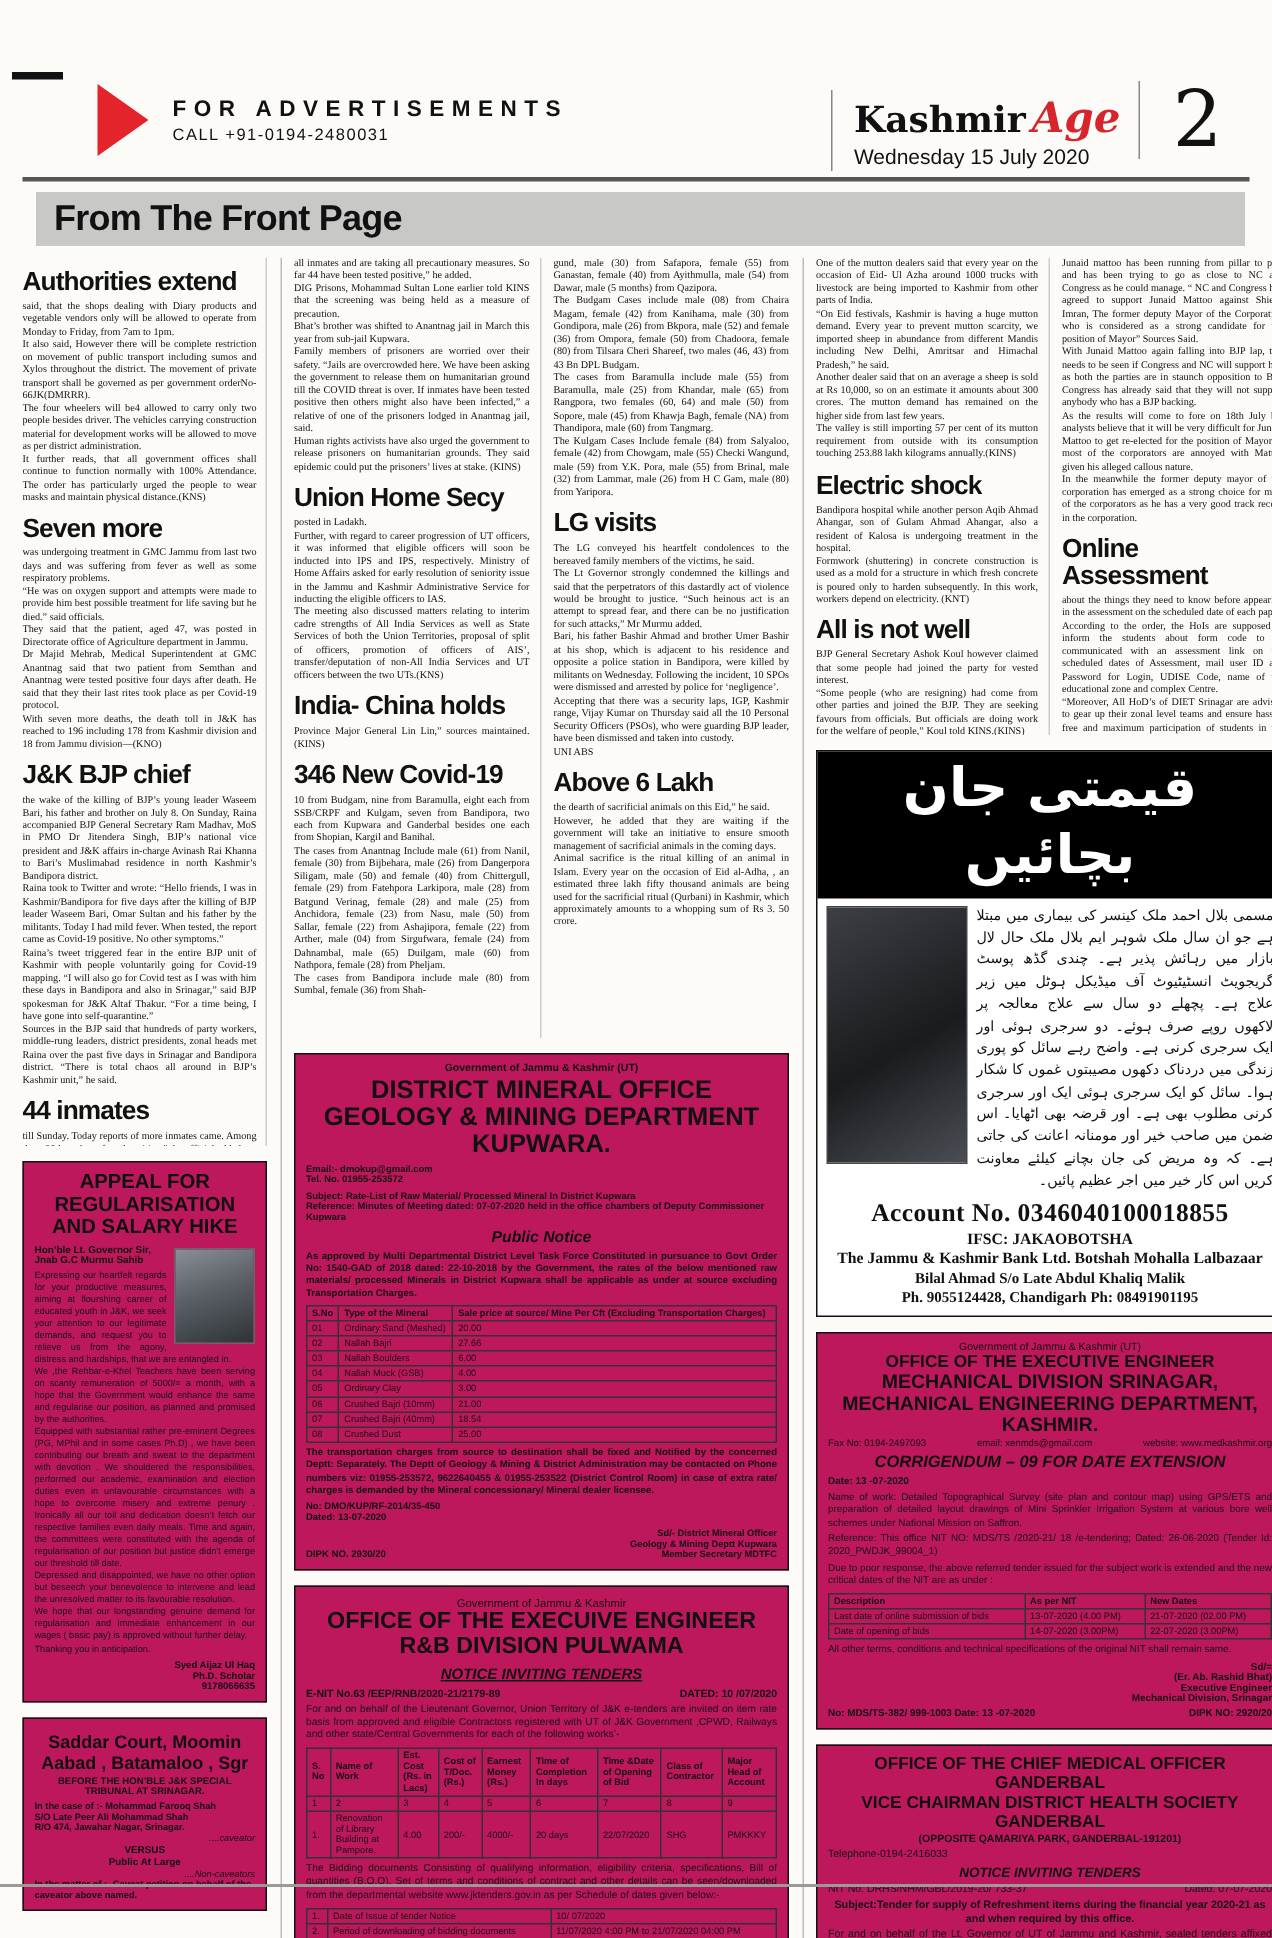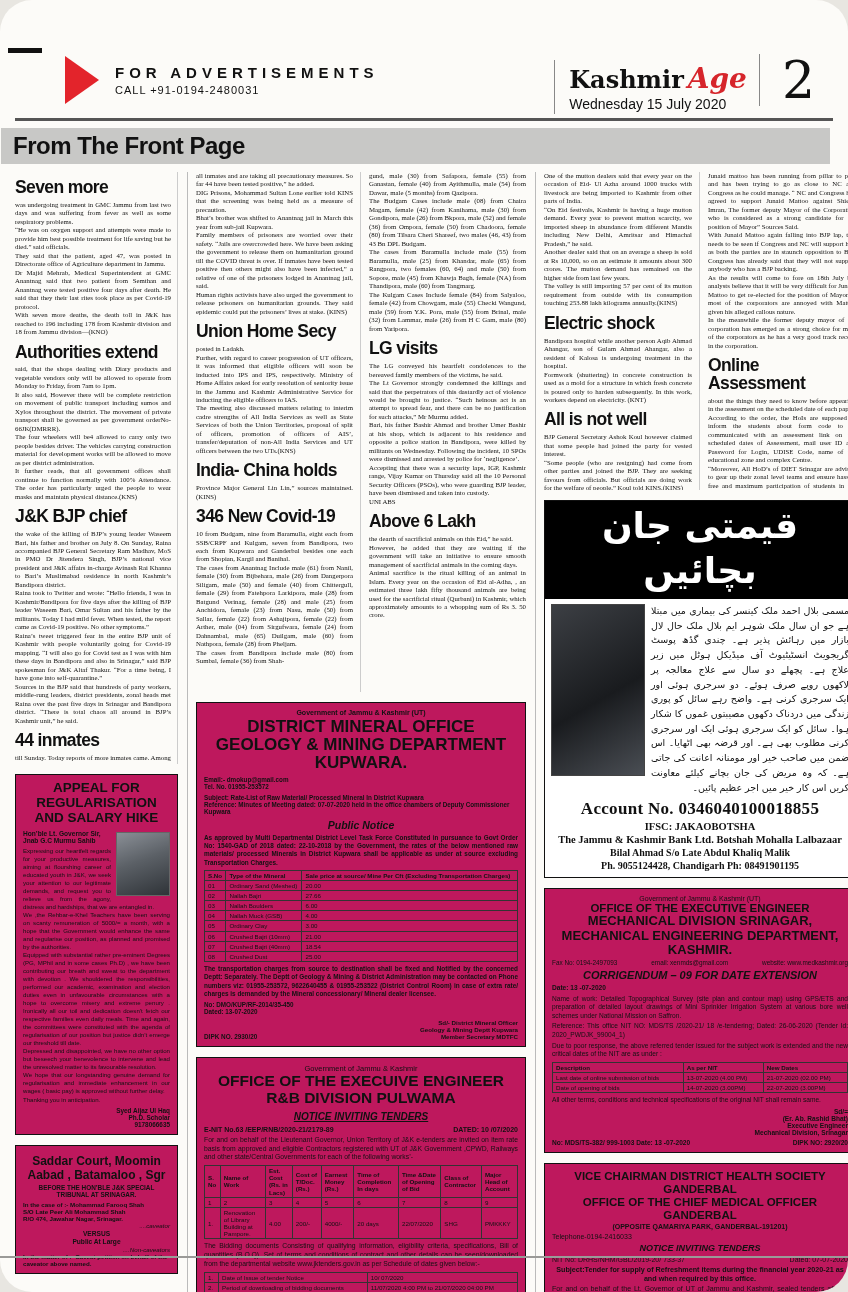--- a/index.html
+++ b/index.html
@@ -1,37 +1,37 @@
 <!DOCTYPE html>
 <html><head>
 <meta charset="utf-8">
 <title>Kashmir Age — Page 2</title>
 <style>
   html,body{margin:0;padding:0;background:#e8e6e1;}
   .page{position:relative;width:848px;height:1292px;margin:0 auto;background:#fcfbf8;overflow:hidden;
-        font-family:"Liberation Serif",serif;color:#111;border-radius:32px;}
+        font-family:"Liberation Serif",serif;color:#111;}
   .scan-dash{position:absolute;left:8px;top:48px;width:34px;height:5px;background:#111;}
   
   .hdr{position:absolute;left:15px;right:15px;top:42px;height:76px;border-bottom:3px solid #555;
        display:flex;align-items:center;}
   .red-arrow{width:0;height:0;border-top:24px solid transparent;border-bottom:24px solid transparent;
              border-left:34px solid #e3242b;margin:0 16px 0 50px;}
   .adv{flex:0 0 auto;}
   .adv-line1{font-family:"Liberation Sans",sans-serif;font-weight:700;font-size:15px;letter-spacing:5px;}
   .adv-line2{font-family:"Liberation Sans",sans-serif;font-size:11px;margin-top:3px;letter-spacing:1px;}
   .hdr-spacer{flex:1;}
   .masthead{border-left:1px solid #888;padding:2px 12px 2px 14px;margin-top:14px;}
   .mast-row{display:flex;align-items:baseline;}
   .mast-k{font-family:"DejaVu Serif",serif;font-weight:700;font-size:24px;letter-spacing:0;}
   .mast-a{font-family:"DejaVu Serif",serif;font-style:italic;font-weight:700;font-size:28px;color:#d6252b;margin-left:4px;}
   .mast-date{font-family:"Liberation Sans",sans-serif;font-size:14px;margin-top:1px;}
   .pageno{border-left:1px solid #888;padding:0 18px 0 22px;font-family:"DejaVu Serif",serif;
           font-size:52px;line-height:1;}
   
-  .banner{position:absolute;left:1px;right:18px;top:128px;height:36px;background:#c8c8c6;
+  .banner{position:absolute;left:24px;right:18px;top:128px;height:36px;background:#c8c8c6;
           display:flex;align-items:center;}
   .banner span{font-family:"Liberation Sans",sans-serif;font-weight:700;font-size:24px;letter-spacing:-0.5px;
           padding-left:12px;}
   
   .cols{position:absolute;left:15px;right:15px;top:172px;display:flex;gap:9px;}
   .c1{width:163px;flex:0 0 auto;}
   .grp{flex:0 0 auto;border-left:1px solid #bbb;padding-left:8px;}
   .grp-mid{width:330px;}
   .grp-right{width:312px;}
   .subcols{display:flex;gap:8px;overflow:hidden;}
@@ -138,33 +138,33 @@
 
   <div class="banner">
     <span>From The Front Page</span>
   </div>
 
   <div class="cols">
 
     <div class="c1">
       <div class="c1-articles">
         <div class="article">
+          <h2>Authorities extend</h2>
+          <div class="abody">said, that the shops dealing with Diary products and vegetable vendors only will be allowed to operate from Monday to Friday, from 7am to 1pm.
+It also said, However there will be complete restriction on movement of public transport including sumos and Xylos throughout the district. The movement of private transport shall be governed as per government orderNo-66JK(DMRRR).
+The four wheelers will be4 allowed to carry only two people besides driver. The vehicles carrying construction material for development works will be allowed to move as per district administration.
+It further reads, that all government offices shall continue to function normally with 100% Attendance. The order has particularly urged the people to wear masks and maintain physical distance.(KNS)</div>
+        </div>
+        <div class="article">
           <h2>Seven more</h2>
           <div class="abody">was undergoing treatment in GMC Jammu from last two days and was suffering from fever as well as some respiratory problems.
 “He was on oxygen support and attempts were made to provide him best possible treatment for life saving but he died.” said officials.
 They said that the patient, aged 47, was posted in Directorate office of Agriculture department in Jammu.
 Dr Majid Mehrab, Medical Superintendent at GMC Anantnag said that two patient from Semthan and Anantnag were tested positive four days after death. He said that they their last rites took place as per Covid-19 protocol.
 With seven more deaths, the death toll in J&amp;K has reached to 196 including 178 from Kashmir division and 18 from Jammu division—(KNO)</div>
-        </div>
-        <div class="article">
-          <h2>Authorities extend</h2>
-          <div class="abody">said, that the shops dealing with Diary products and vegetable vendors only will be allowed to operate from Monday to Friday, from 7am to 1pm.
-It also said, However there will be complete restriction on movement of public transport including sumos and Xylos throughout the district. The movement of private transport shall be governed as per government orderNo-66JK(DMRRR).
-The four wheelers will be4 allowed to carry only two people besides driver. The vehicles carrying construction material for development works will be allowed to move as per district administration.
-It further reads, that all government offices shall continue to function normally with 100% Attendance. The order has particularly urged the people to wear masks and maintain physical distance.(KNS)</div>
         </div>
         <div class="article">
           <h2>J&amp;K BJP chief</h2>
           <div class="abody">the wake of the killing of BJP’s young leader Waseem Bari, his father and brother on July 8. On Sunday, Raina accompanied BJP General Secretary Ram Madhav, MoS in PMO Dr Jitendera Singh, BJP’s national vice president and J&amp;K affairs in-charge Avinash Rai Khanna to Bari’s Muslimabad residence in north Kashmir’s Bandipora district.
 Raina took to Twitter and wrote: “Hello friends, I was in Kashmir/Bandipora for five days after the killing of BJP leader Waseem Bari, Omar Sultan and his father by the militants. Today I had mild fever. When tested, the report came as Covid-19 positive. No other symptoms.”
 Raina’s tweet triggered fear in the entire BJP unit of Kashmir with people voluntarily going for Covid-19 mapping. “I will also go for Covid test as I was with him these days in Bandipora and also in Srinagar,” said BJP spokesman for J&amp;K Altaf Thakur. “For a time being, I have gone into self-quarantine.”
 Sources in the BJP said that hundreds of party workers, middle-rung leaders, district presidents, zonal heads met Raina over the past five days in Srinagar and Bandipora district. “There is total chaos all around in BJP’s Kashmir unit,” he said.</div>
         </div>
         <div class="article">
           <h2>44 inmates</h2>
@@ -485,22 +485,22 @@
 (Er. Ab. Rashid Bhat)
 Executive Engineer
 Mechanical Division, Srinagar</div>
         <div class="mech-foot">
           <span>No: MDS/TS-382/ 999-1003   Date:  13 -07-2020</span>
           <span>DIPK NO: 2920/20</span>
         </div>
       </div>
 
       <div class="box">
+        <div class="gbl-t1">OFFICE OF THE CHIEF MEDICAL OFFICER GANDERBAL</div>
         <div class="gbl-t1">VICE CHAIRMAN DISTRICT HEALTH SOCIETY GANDERBAL</div>
-        <div class="gbl-t1">OFFICE OF THE CHIEF MEDICAL OFFICER GANDERBAL</div>
         <div class="gbl-t3">(OPPOSITE QAMARIYA PARK, GANDERBAL-191201)</div>
         <div class="gbl-phone">Telephone-0194-2416033</div>
         <div class="gbl-nit">NOTICE INVITING TENDERS</div>
         <div class="gbl-row">
           <span>NIT No: DRHS/NHM/GBL/2019-20/ 733-37</span>
           <span>Dated: 07-07-2020</span>
         </div>
         <div class="gbl-sub">Subject:Tender for supply of Refreshment items during the financial year 2020-21 as and when required by this office.</div>
         <div class="gbl-body">For and on behalf of the Lt. Governor of UT of Jammu and Kashmir, sealed tenders affixed with Rs 5/= revenue stamps each are invited from Reputed/Registered Hoteliersfor supply of Refreshment items during the financial year 2020-21 as and when required by this office. The detailed tender documents for the different items can be obtained from the office of under signed against a cash payment of RS 200/= (Two Hundred Only) nonrefundable within 5 days after the publication of this notice. The tenders must be accompanied with CDR of Rs 5000/= (Five Thousands only) refundable for Refreshment items drawn from any Nationalized/Scheduled Bank and Pledged toConvener District Health Society (CMO) Ganderbal. Tenders without CDR will not be entertained. The tenders duly sealed, addressed to Chief Medical Officer Ganderbal  can be deposited directly against proper receipt in the office of undersigned within 15 days from the date of publication of this notice.</div>
 

